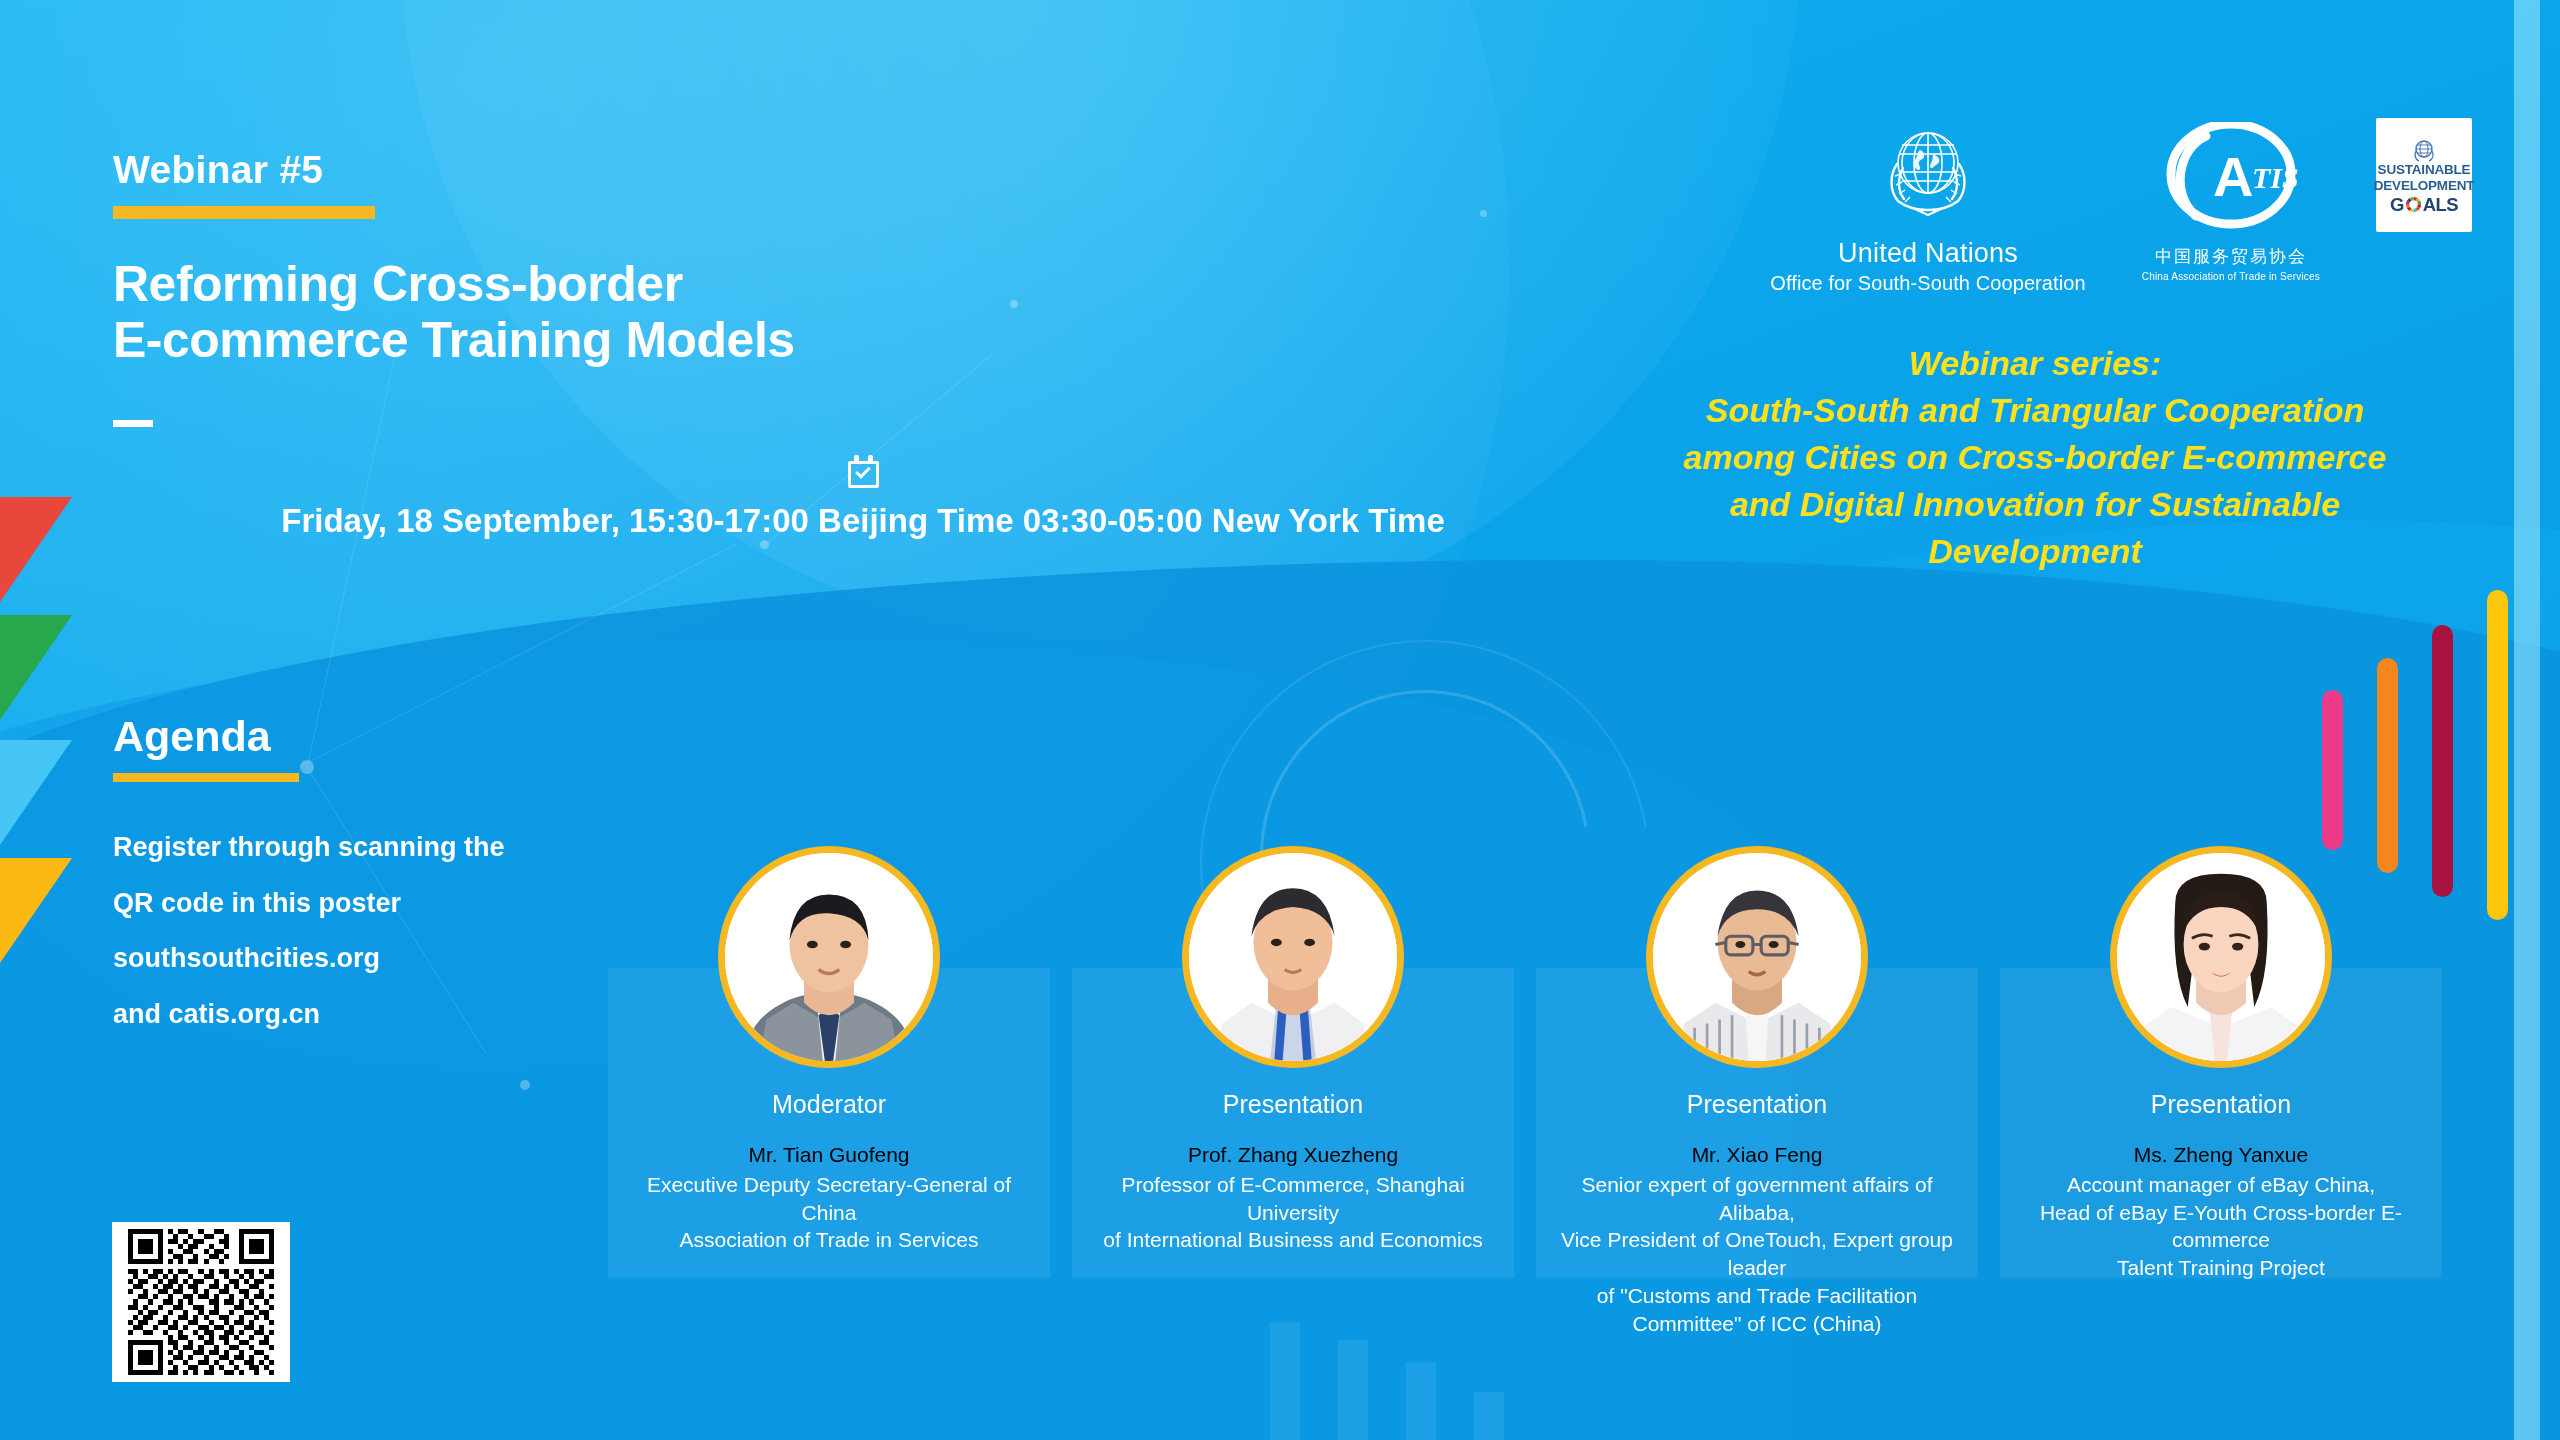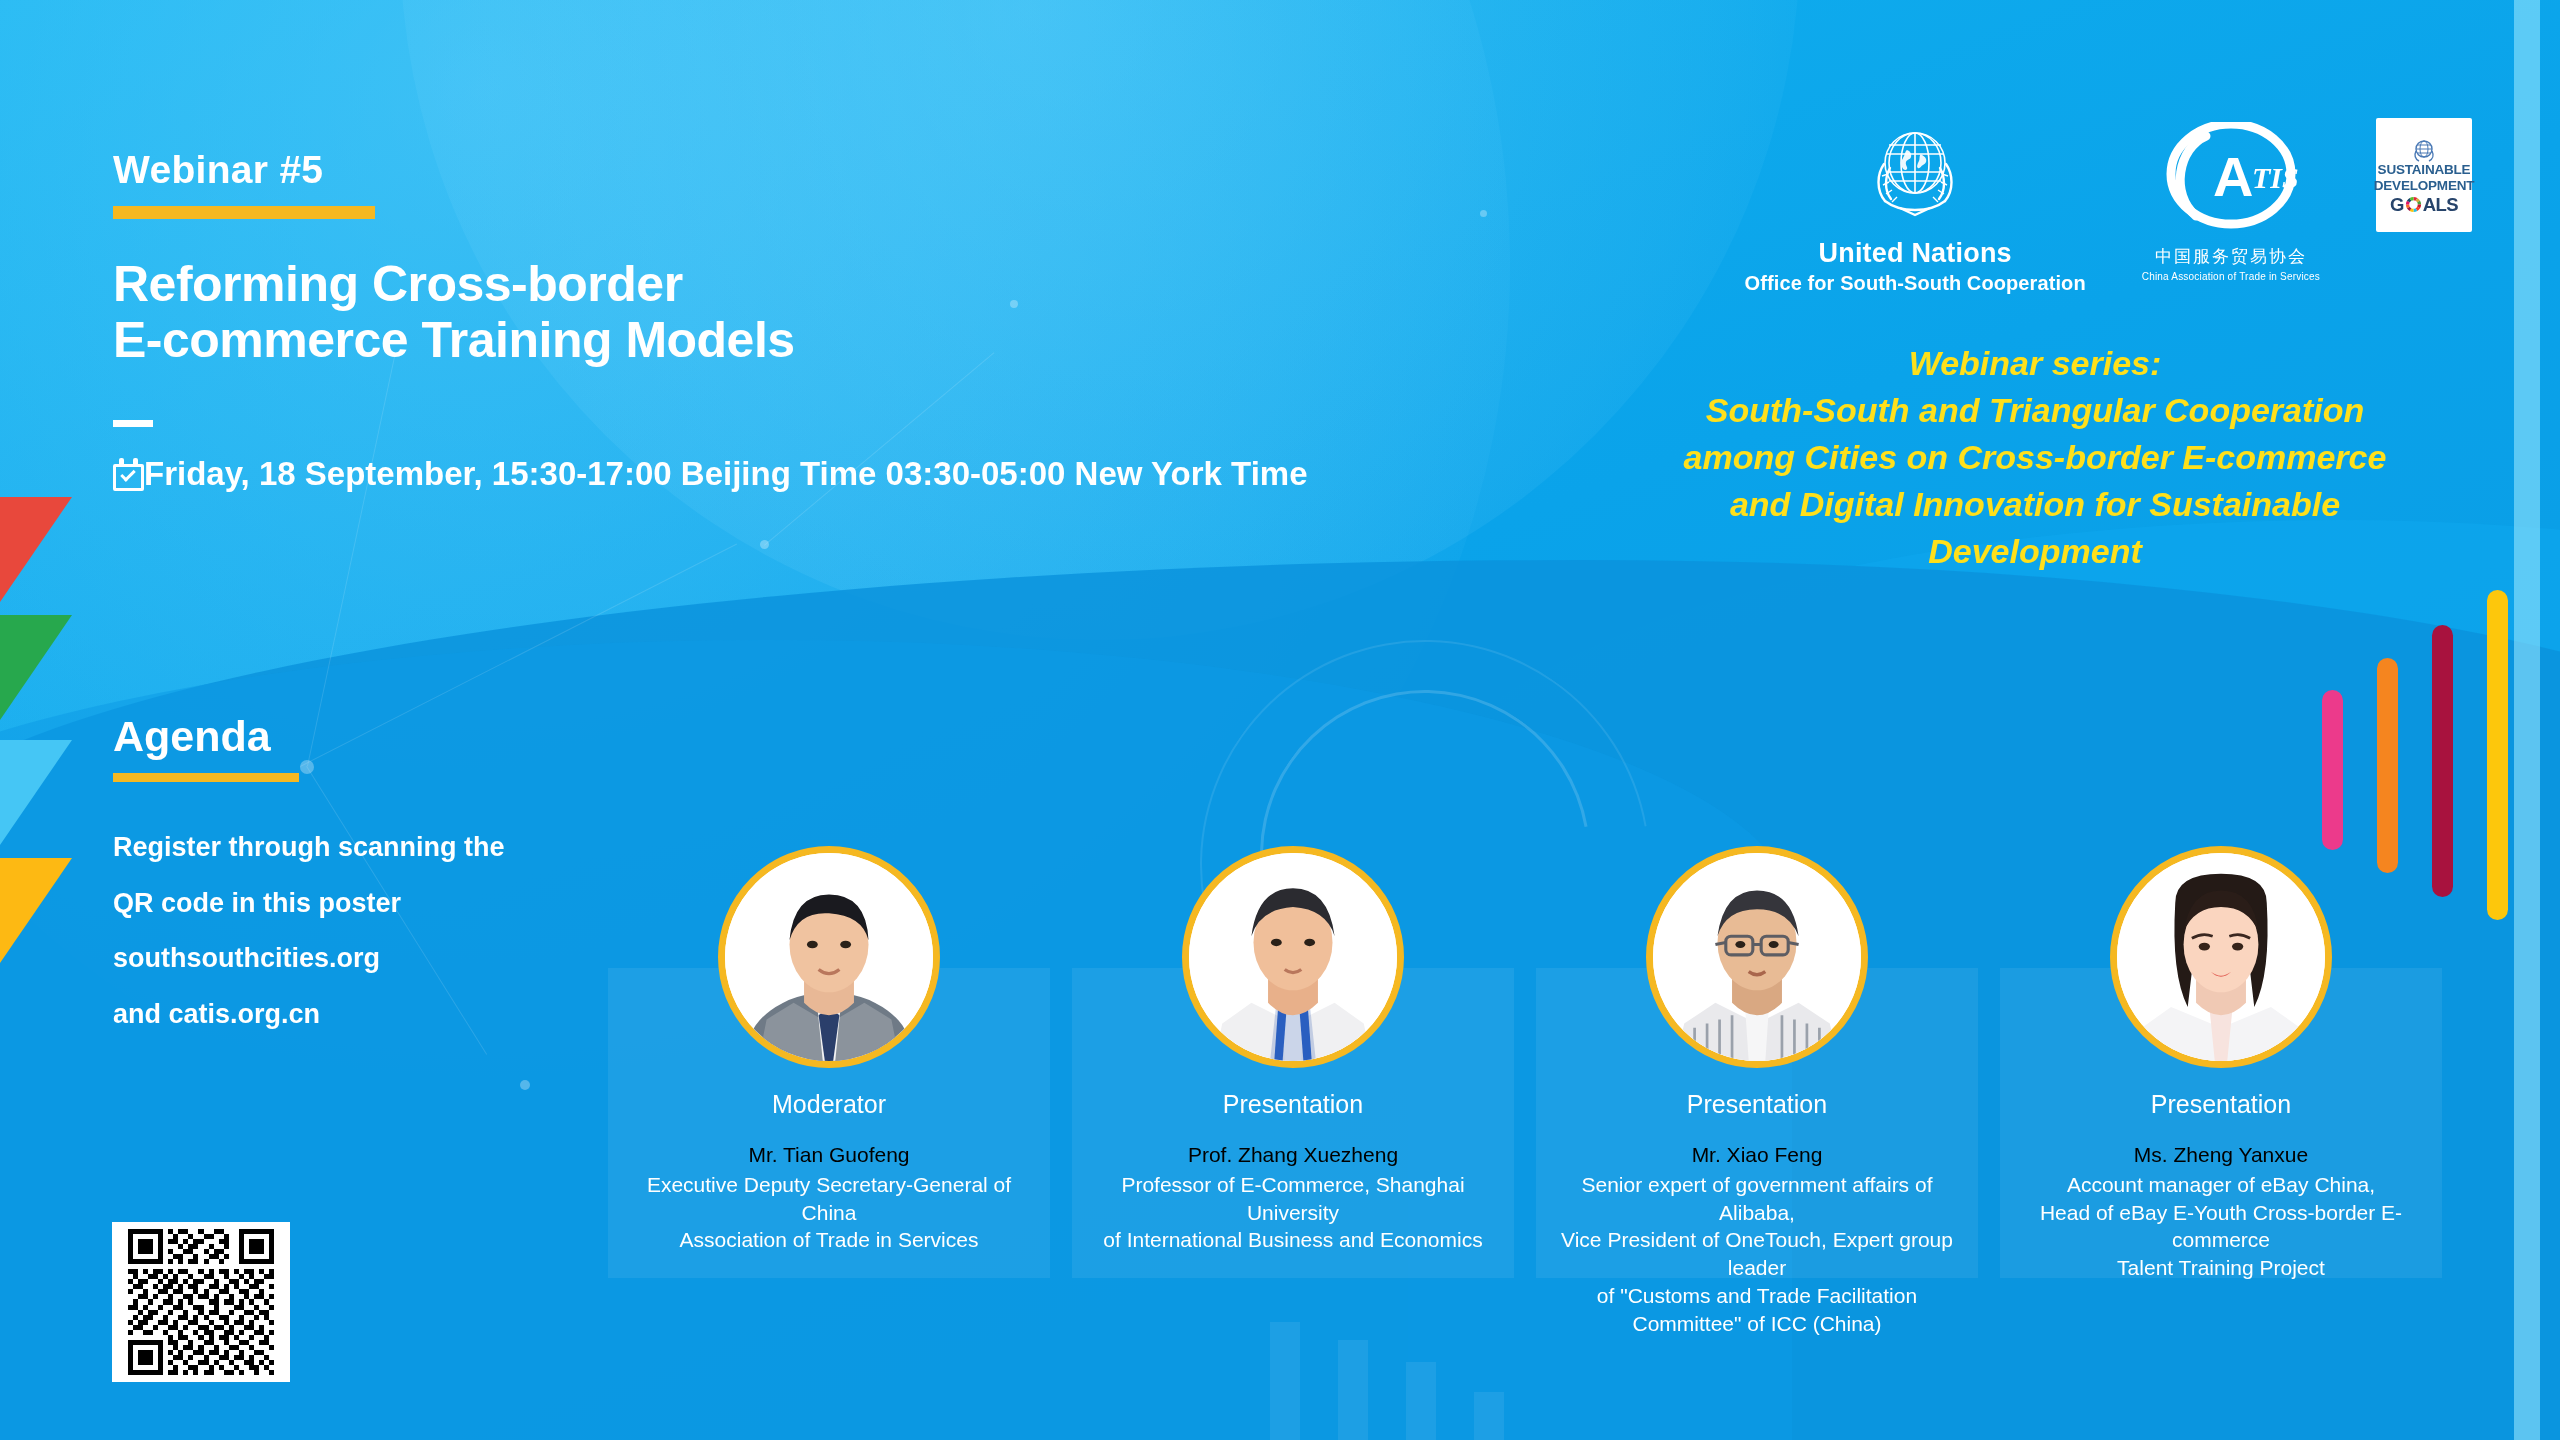--- a/index.html
+++ b/index.html
@@ -92,34 +92,34 @@
     font-size:39px; font-weight:bold; color:#ffffff; letter-spacing:.3px;
   }
   .yellow-rule { width:262px; height:13px; background:#f5b821; margin-top:14px; }
   .title {
     margin-top:37px;
     font-size:50px; line-height:1.12; font-weight:bold; color:#fff;
     letter-spacing:-.5px;
   }
   .dash { width:40px; height:7px; background:#fff; margin-top:52px; }
   .datetime {
-    margin-top:28px; display:flex; align-items:center; 
-    font-size:33px; font-weight:bold; color:#fff;
+    margin-top:28px; display:flex; align-items:center; gap:14px;
+    font-size:33px; font-weight:bold; color:#fff;flex-direction:column;
   }
   .cal-icon { width:31px; height:33px; position:relative; flex:0 0 auto; }
   .cal-icon .body { position:absolute; left:0; top:6px; width:31px; height:27px; border:3px solid #fff; border-radius:2px; }
   .cal-icon .peg  { position:absolute; top:0; width:5px; height:9px; background:#fff; border-radius:2px; }
   .cal-icon .peg.l{ left:6px; } .cal-icon .peg.r{ right:6px; }
   .cal-icon .tick { position:absolute; left:8px; top:12px; width:14px; height:8px;
                     border-left:3px solid #fff; border-bottom:3px solid #fff;
                     transform:rotate(-45deg); }
 
   
   .logos { position:absolute; right:88px; top:118px; display:flex; align-items:flex-start; gap:56px; }
-  .logo-un { text-align:center; color:#fff;font-weight:bold; }
+  .logo-un { text-align:center; color:#fff; }
   .logo-un .un-name { font-size:27px; margin-top:10px; letter-spacing:.2px; }
   .logo-un .un-sub  { font-size:20px; margin-top:3px; letter-spacing:.1px; }
   .logo-catis { text-align:center; color:#fff; margin-top:4px; }
   .logo-catis .cn { font-size:17px; letter-spacing:2px; margin-top:7px; }
   .logo-catis .en { font-size:10px; letter-spacing:.2px; margin-top:3px; }
   .logo-sdg {
     width:96px; height:114px; background:#fff; border-radius:2px;
     display:flex; flex-direction:column; align-items:center; justify-content:center;
     padding-top:4px;
   }

